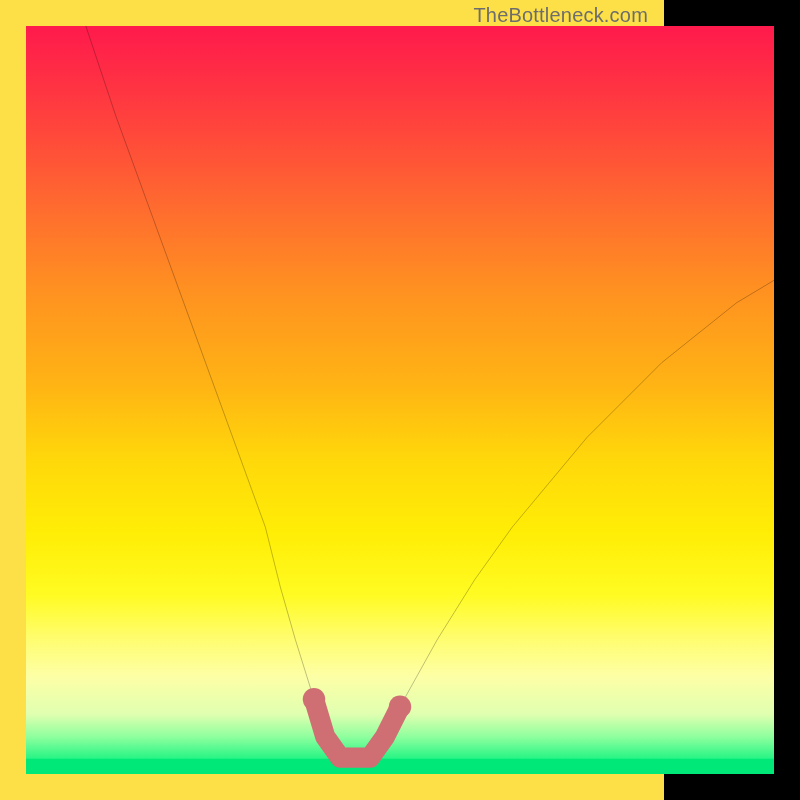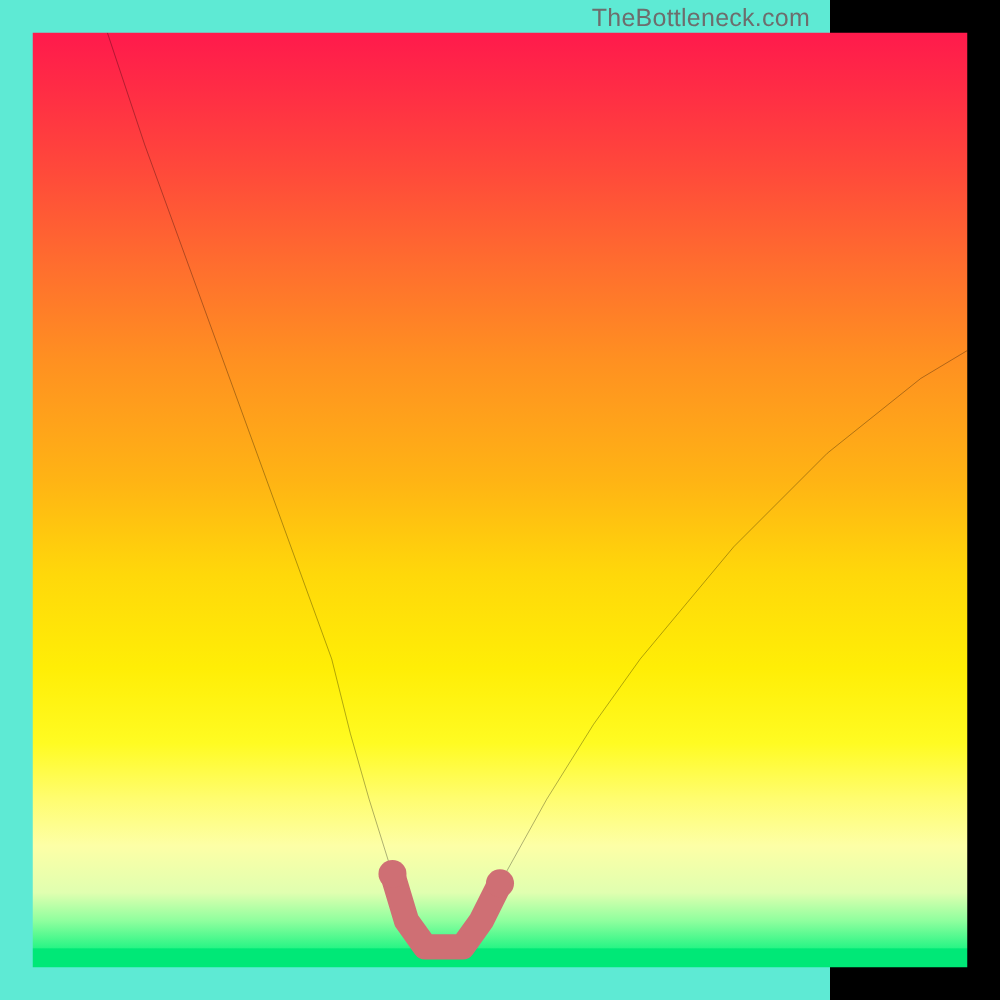--- a/index.html
+++ b/index.html
@@ -8,21 +8,21 @@
     width: 800px;
     height: 800px;
     background: #000;
     overflow: hidden;
     font-family: Arial, Helvetica, sans-serif;
   }
   .frame {
     position: relative;
     width: 664px;
     height: 800px;
-    background: #5eead4;
+    background: #fde047;
   }
   .plot-region {
     position: absolute;
     left: 26px;
     top: 26px;
     width: 748px;
     height: 748px;
     overflow: hidden;
   }
   .gradient-bg {

